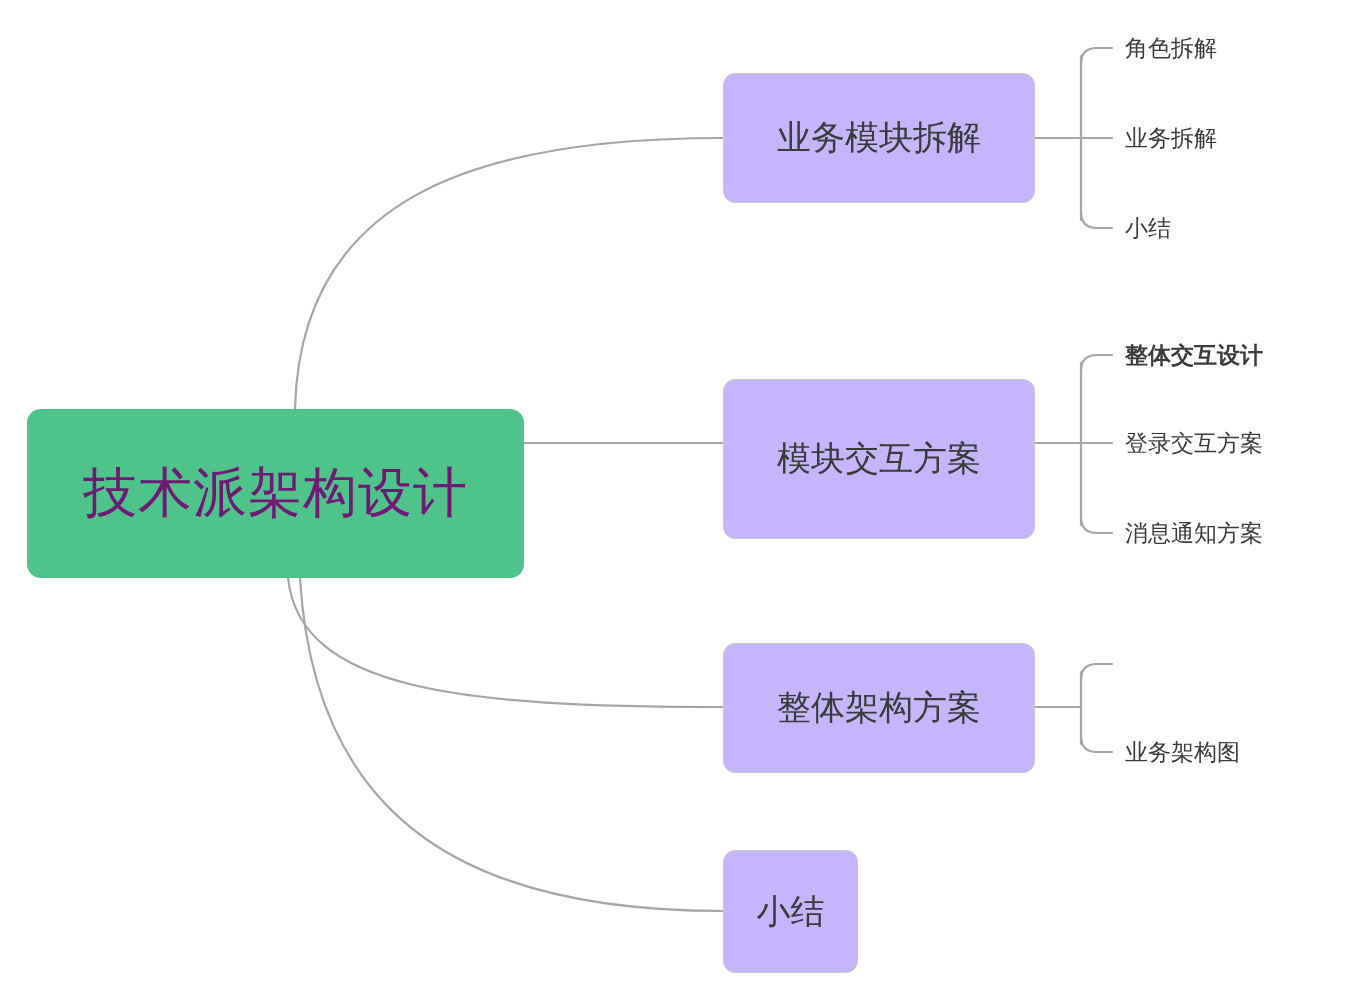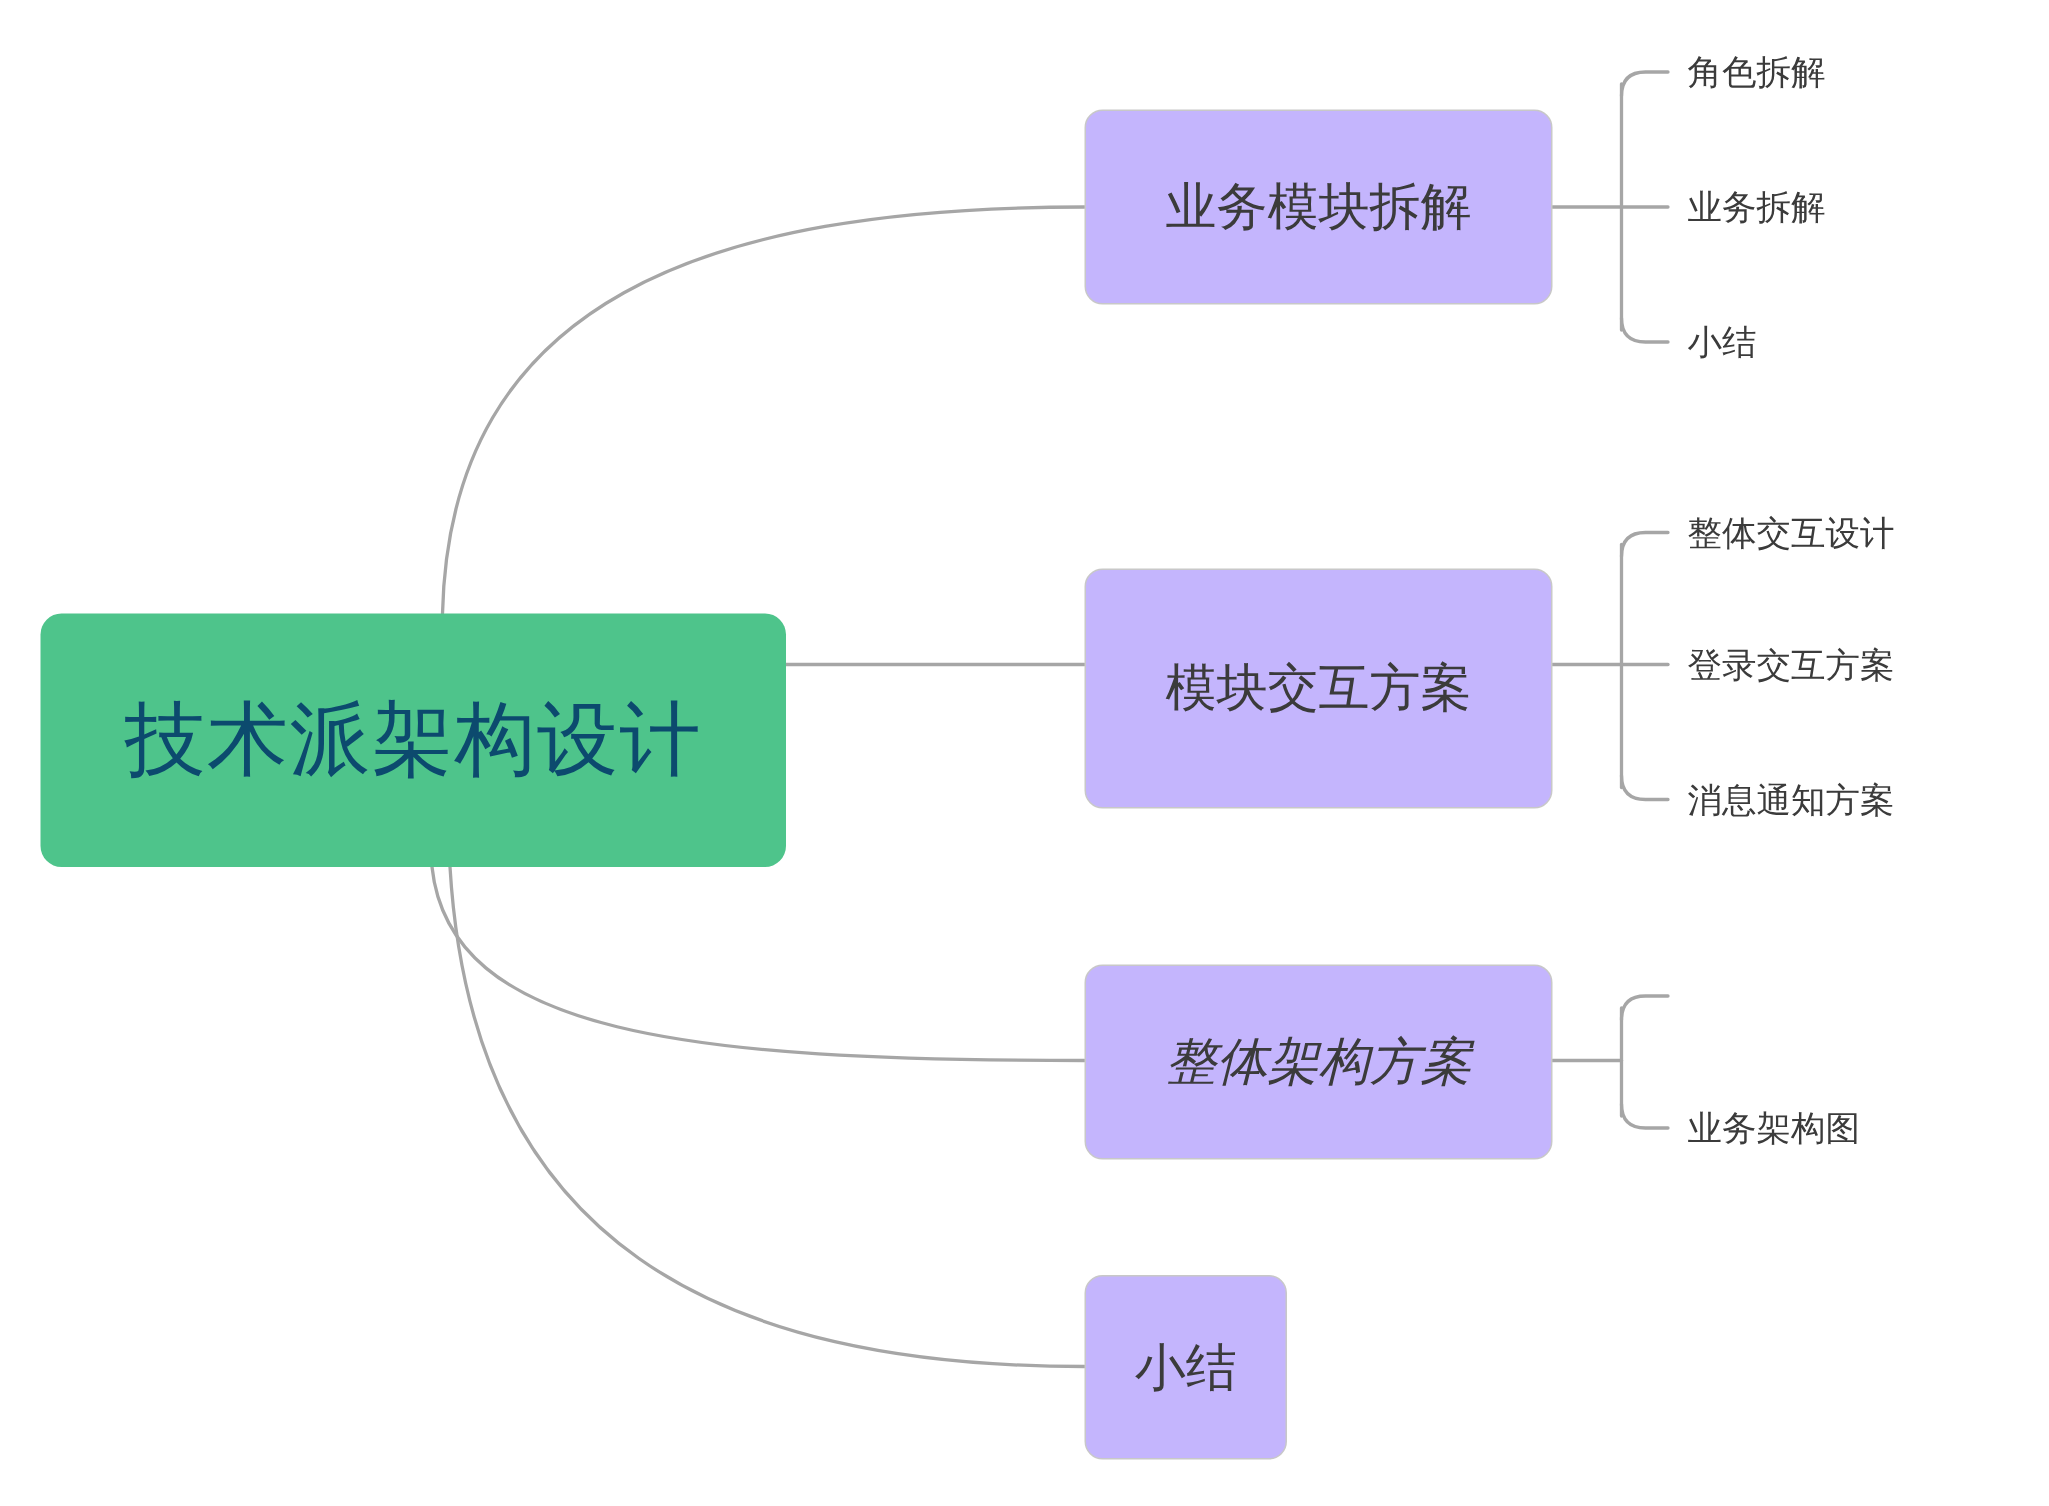--- a/index.html
+++ b/index.html
@@ -30,21 +30,21 @@
   .node {
     position: absolute;
     box-sizing: border-box;
     display: flex;
     align-items: center;
     justify-content: center;
   }
   .node-root {
     background: #4ec48b;
     border-radius: 14px;
-    color: #0c4a6e;
+    color: #701a75;
     font-size: 54px;
     letter-spacing: 1px;
     font-weight: 400;
   }
   .node-branch {
     background: #c4b5fd;
     border: 1.6px solid #c8c8c8;
     border-radius: 12px;
     color: #3b3b3b;
     font-size: 34px;
@@ -110,31 +110,31 @@
   <div class="node-leaf" style="left:1125px; top:118px; height:40px;">
     <span>业务拆解</span>
   </div>
   <div class="node-leaf" style="left:1125px; top:208px; height:40px;">
     <span>小结</span>
   </div>
 
   <div class="node node-branch" style="left:723px; top:379px; width:312px; height:160px;">
     <span>模块交互方案</span>
   </div>
-  <div class="node-leaf" style="left:1125px; top:335px; height:40px;">
+  <div class="node-leaf" style="left:1125px; top:335px; height:40px;font-weight:bold;">
     <span>整体交互设计</span>
   </div>
   <div class="node-leaf" style="left:1125px; top:513px; height:40px;">
     <span>消息通知方案</span>
   </div>
   <div class="node-leaf" style="left:1125px; top:423px; height:40px;">
     <span>登录交互方案</span>
   </div>
 
-  <div class="node node-branch" style="left:723px; top:643px; width:312px; height:130px;font-style:italic;">
+  <div class="node node-branch" style="left:723px; top:643px; width:312px; height:130px;">
     <span>整体架构方案</span>
   </div>
   <div class="node-leaf" style="left:1125px; top:732px; height:40px;">
     <span>业务架构图</span>
   </div>
 
   <div class="node node-branch" style="left:723px; top:850px; width:135px; height:123px;">
     <span>小结</span>
   </div>
 

